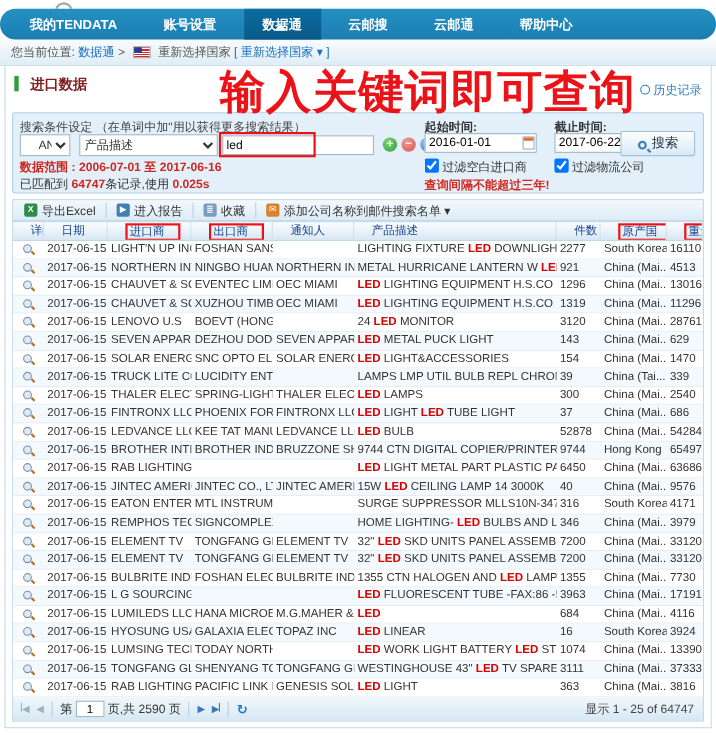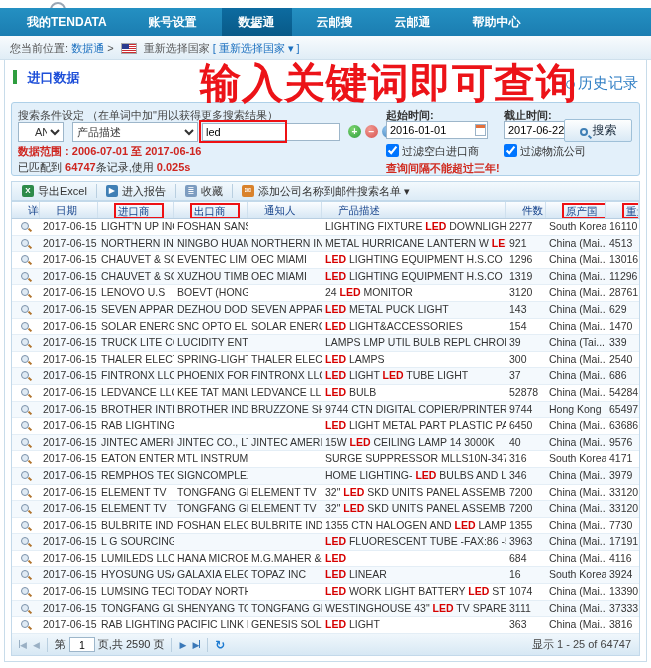--- a/index.html
+++ b/index.html
@@ -5,40 +5,40 @@
   * { margin:0; padding:0; box-sizing:border-box; }
   html,body { background:#fff; }
   body { font-family:"Liberation Sans","DejaVu Sans",sans-serif; }
   .page { position:relative; width:651px; height:668px; background:#fff; overflow:hidden; }
 
   
   .top-strip { height:8px; background:#fff; position:relative; overflow:hidden; }
   .logo-frag { position:absolute; left:50px; top:2px; width:16px; height:16px; border:2px solid #9aa7b5; border-radius:50%; background:#fff; }
 
   
-  .nav { height:28px; background:linear-gradient(#2490c2,#1b7db1); position:relative; }
+  .nav { height:28px; background:linear-gradient(#2490c2,#1b7db1); position:relative;border-radius:14px; }
   .nav ul { list-style:none; display:flex; padding-left:10px; }
   .nav li { color:#fff; font-size:12px; font-weight:bold; line-height:28px; padding:0 17px; margin-right:8px; cursor:pointer; white-space:nowrap; }
   .nav li.active { background:linear-gradient(#0d6ba0,#085a88); }
   .nav-caret { position:absolute; left:249px; top:22px; width:0; height:0; border-left:6px solid transparent; border-right:6px solid transparent; border-bottom:6px solid #f2f8fc; }
 
   
   .breadcrumb { height:24px; line-height:24px; background:linear-gradient(#f8fbfd,#e0edf6); border-bottom:1px solid #cfe0ec; font-size:11px; color:#555; padding-left:10px; white-space:nowrap; }
   .bc-link { color:#1a6fbf; text-decoration:none; cursor:pointer; }
   .flag { display:inline-block; position:relative; width:16px; height:11px; margin:0 4px; vertical-align:-2px; border:1px solid #aaa;
           background:repeating-linear-gradient(180deg,#cc2b31 0 1px,#fff 1px 2px); }
   .flag .canton { position:absolute; left:0; top:0; width:7px; height:5px; background:#2a3b8f; }
 
   
   .content { position:relative; margin:0 4px; height:602px; border:1px solid #c8dcea; border-top:none; background:#fff; }
 
   .section-header { position:relative; padding-top:8px; height:32px; }
   .green-bar { display:inline-block; width:4px; height:14px; background:#2f9e3f; vertical-align:-2px; margin:0 6px 0 8px; }
-  .section-title { display:inline; font-size:13px; font-weight:bold; color:#1d4ed8; }
-  .history-link { position:absolute; right:8px; top:14px; font-size:15px; color:#2f7ec4; cursor:pointer; }
+  .section-title { display:inline; font-size:13px; font-weight:bold; color:#7f1d1d; }
+  .history-link { position:absolute; right:8px; top:14px; font-size:11px; color:#2f7ec4; cursor:pointer; }
   .history-icon { display:inline-block; width:9px; height:9px; border:1px solid #2f7ec4; border-radius:50%; margin-right:3px; vertical-align:-1px; }
 
   
   .search-panel { position:relative; margin:10px 6px 0; height:74px; background:#e3f0fa; border:1px solid #aed0e8; border-radius:3px; font-size:11px; color:#333; }
   .sp-hint { position:absolute; left:6px; top:5px; color:#444; }
   .sp-and { position:absolute; left:6px; top:19px; width:46px; height:20px; font-size:11px;padding-left:12px; }
   .sp-field { position:absolute; left:60px; top:19px; width:126px; height:20px; font-size:11px; }
   .sp-keyword { position:absolute; left:190px; top:20px; width:138px; height:18px; border:1px solid #9db6ca; font-size:11px; padding:0 3px; }
   .ann-led { position:absolute; left:187px; top:17px; width:88px; height:23px; border:2px solid #ee1114; z-index:30; pointer-events:none; }
   .round-ic { position:absolute; top:22px; width:13px; height:13px; border-radius:50%; color:#fff; font-size:10px; font-weight:bold; line-height:13px; text-align:center; cursor:pointer; }

